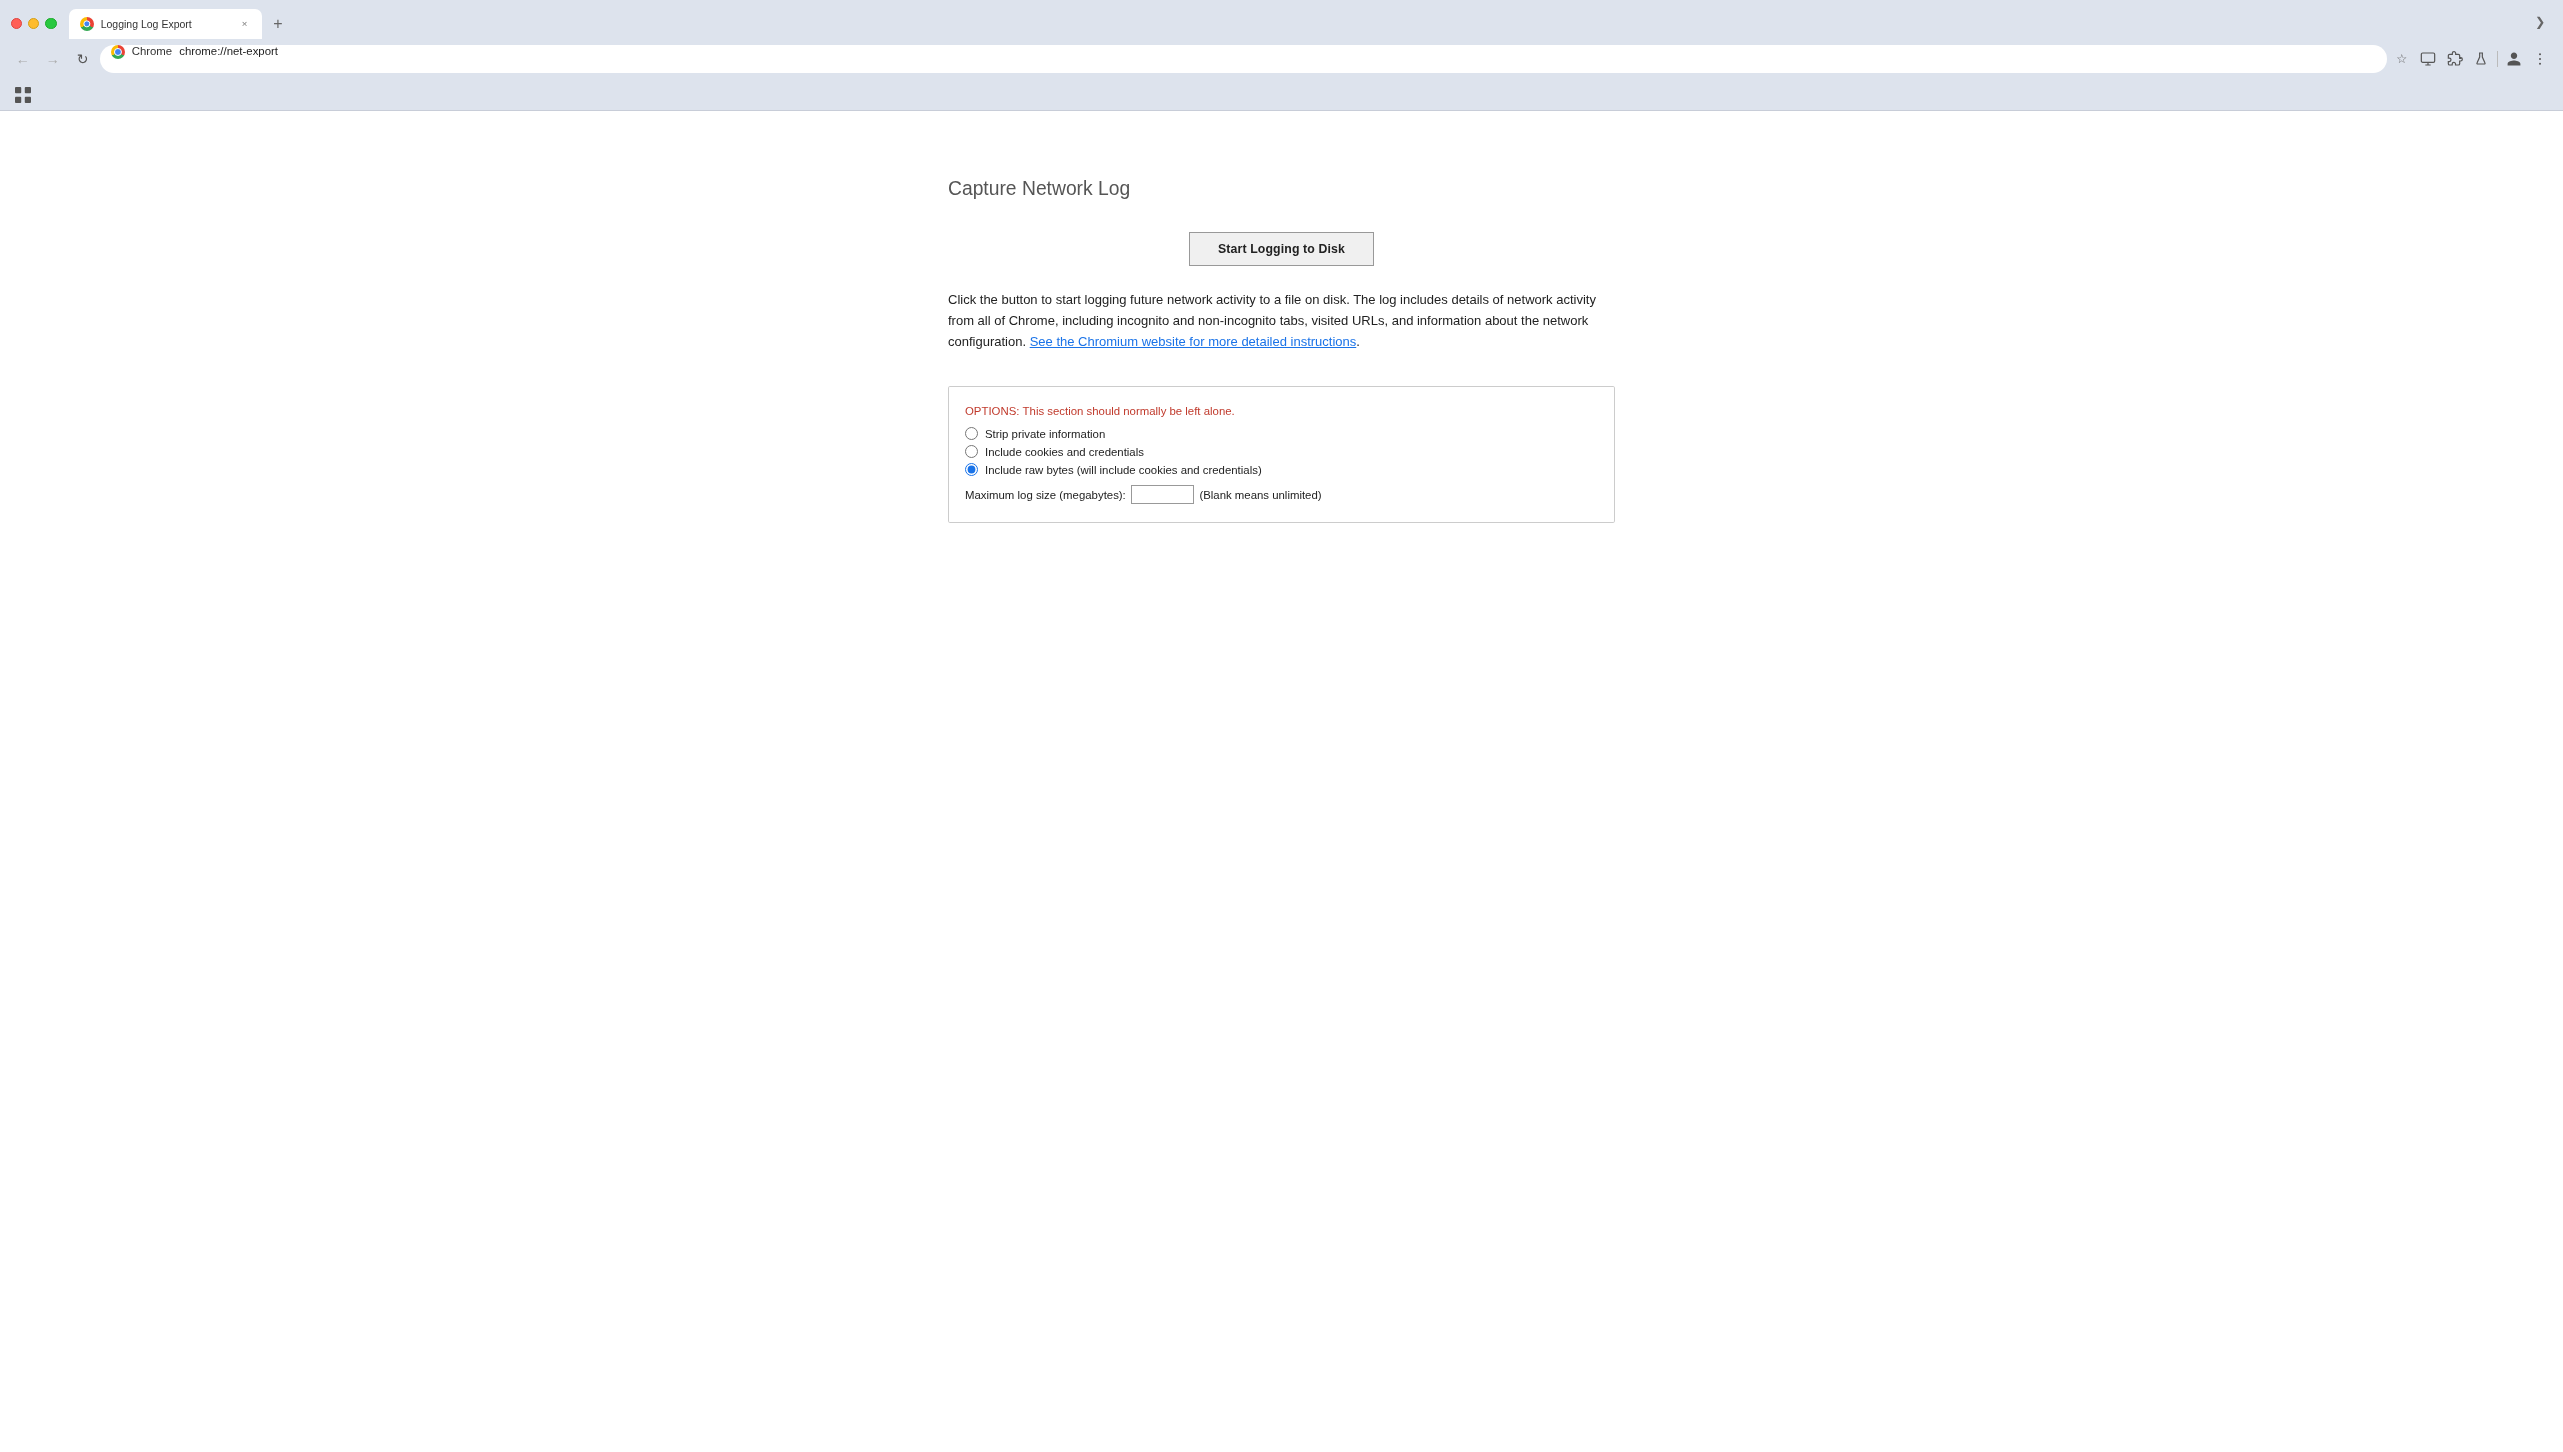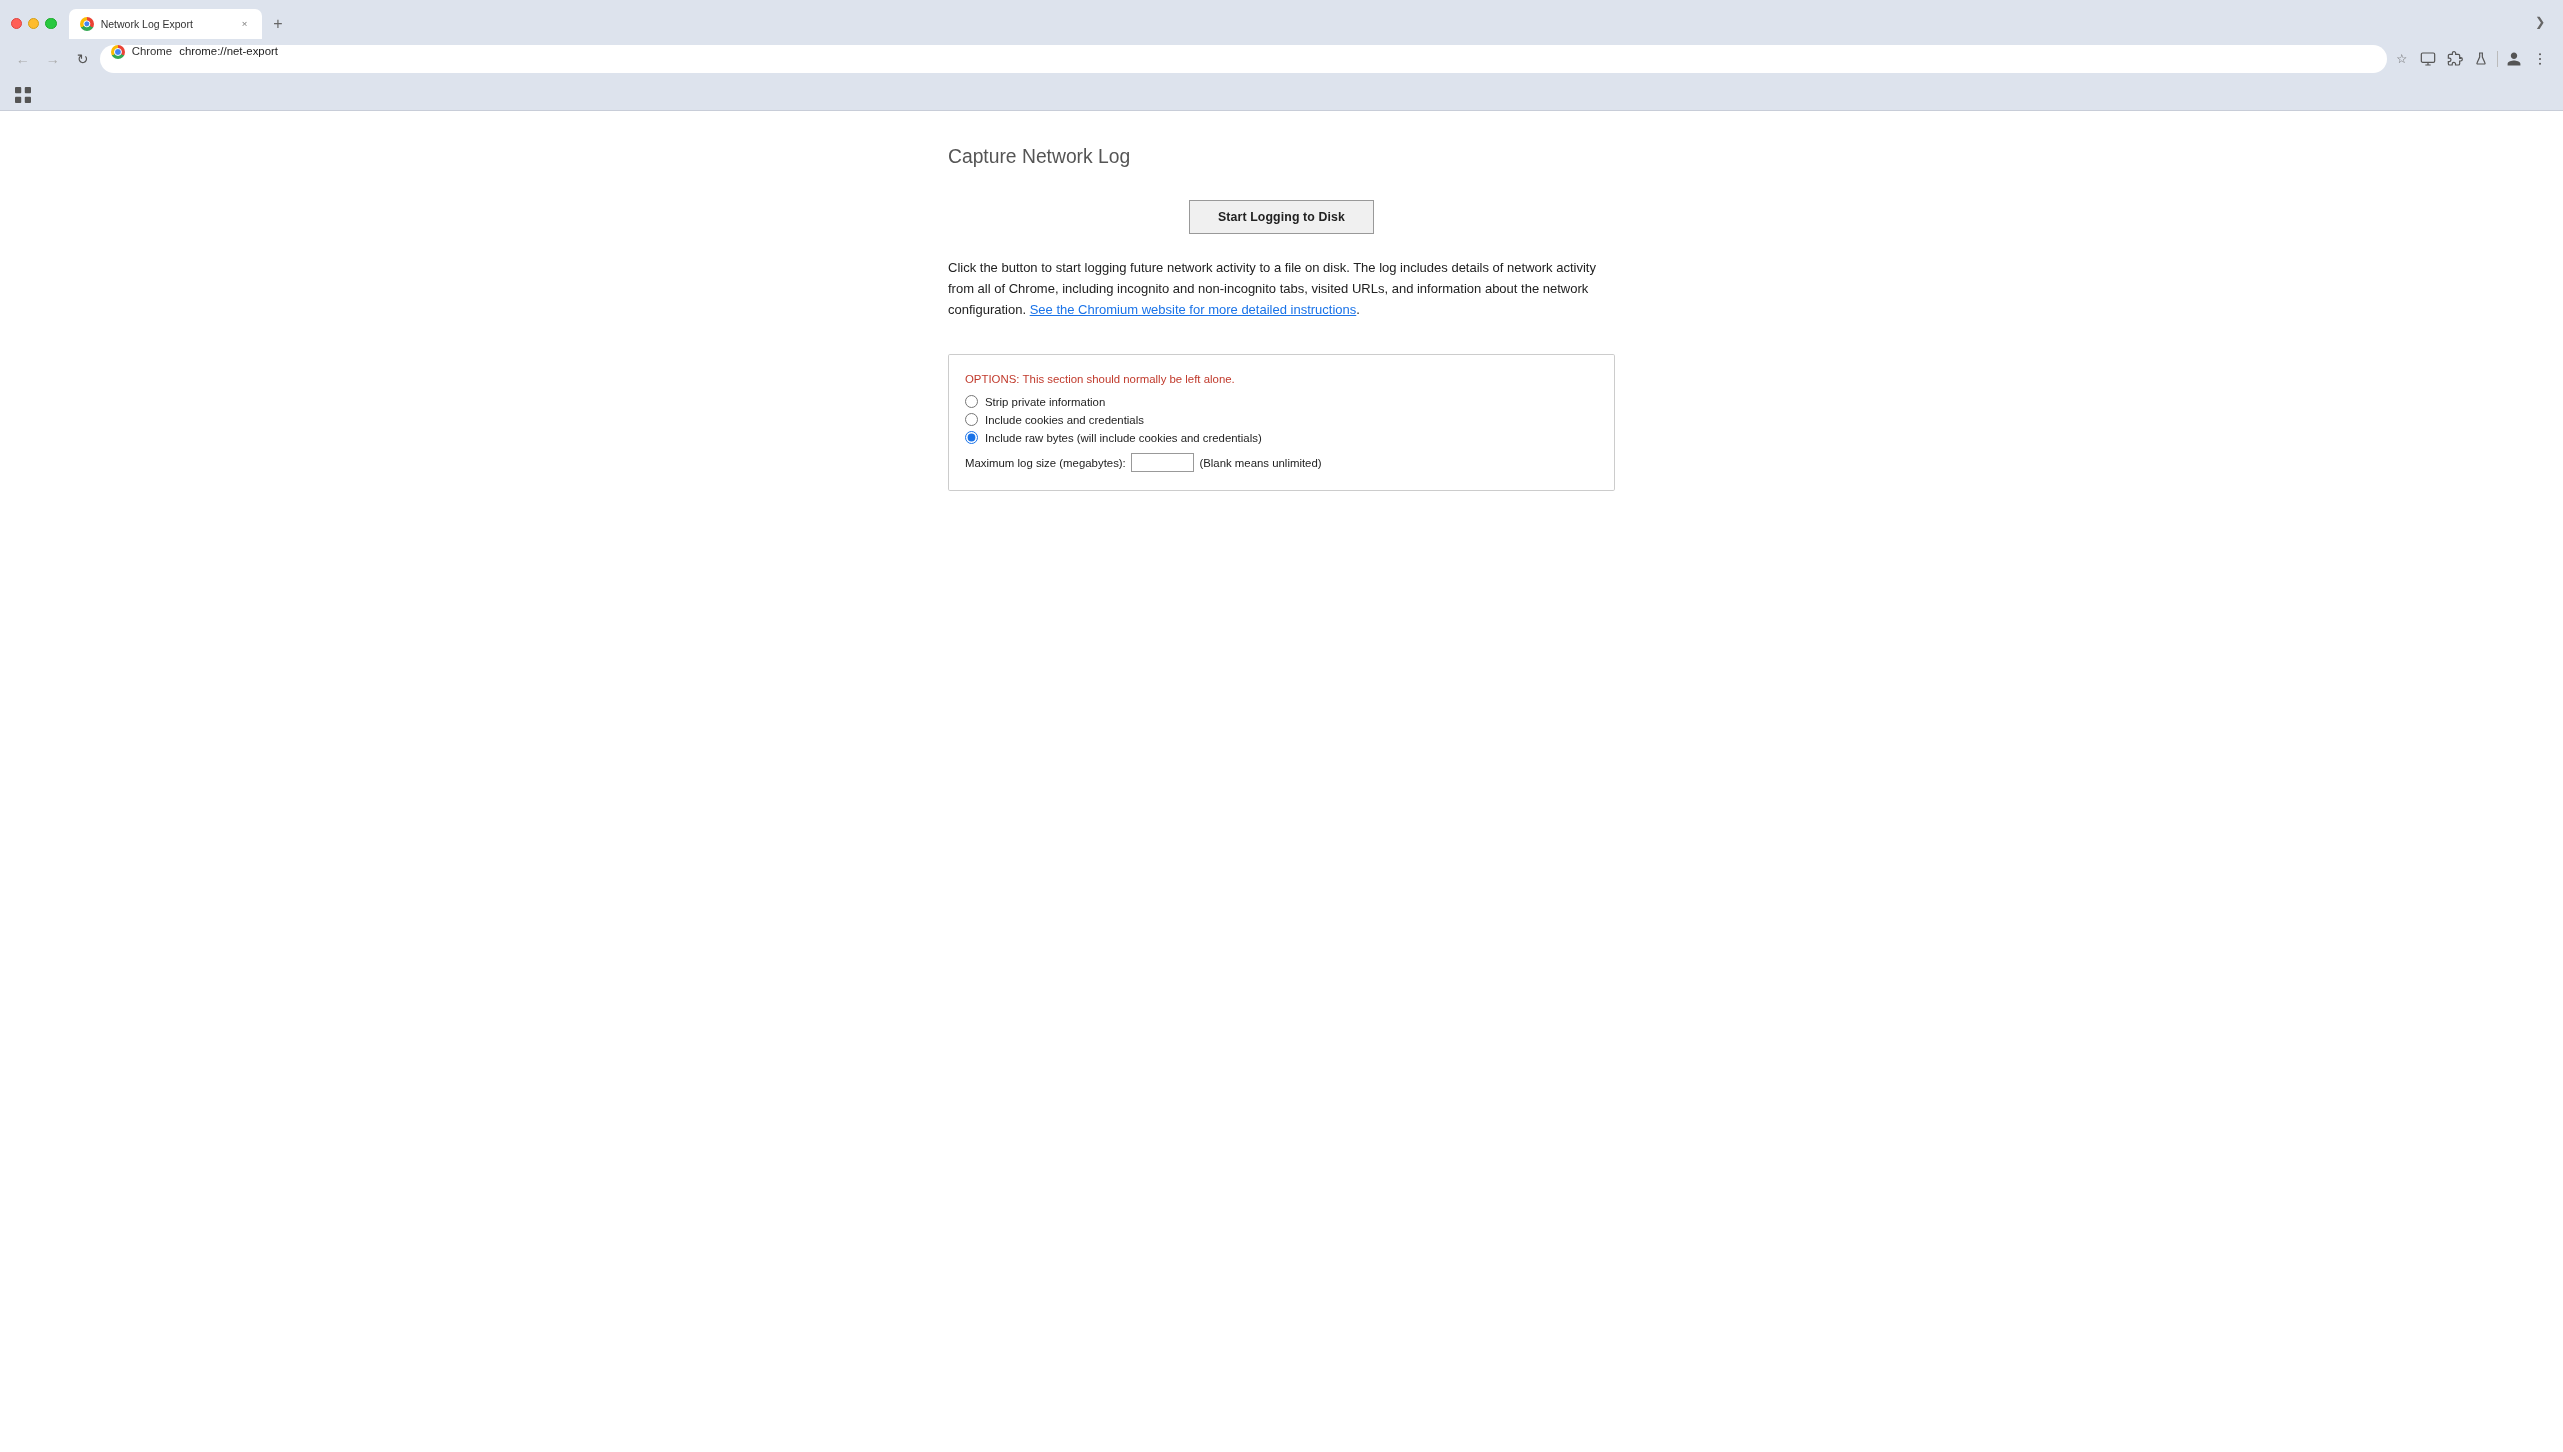--- a/index.html
+++ b/index.html
@@ -39,21 +39,21 @@
 
     
     .bookmarks-bar { background: #dde3ed; height: 32px; display: flex; align-items: center; padding: 0 10.5px; border-bottom: 0.9px solid #c8cdd8; }
     .bookmarks-grid { width: 24.6px; height: 24.6px; display: flex; align-items: center; justify-content: center; cursor: pointer; color: #555; }
     .bookmarks-grid svg { width: 16px; height: 16px; }
 
     
     .page-content { background: #ffffff; flex: 1; overflow-y: auto; padding: 35px 17.5px; }
     .page-inner { max-width: 667px; margin: 0 auto; }
 
-    .page-title { font-size: 19.3px; color: #555; font-weight: 400; margin-bottom: 32px; }
+    .page-title { font-size: 19.3px; color: #555; font-weight: 400; margin-bottom: 32px; margin-top: 32px; }
 
     .start-btn-wrapper { display: flex; justify-content: center; margin-bottom: 24.6px; }
     .start-btn { background: #f0f0f0; border: 0.9px solid #999; border-radius: 0; padding: 8.8px 28px; font-size: 12.3px; color: #222; cursor: pointer; font-weight: 600; letter-spacing: 0.01em; }
 
     .description { font-size: 13px; color: #222; line-height: 1.6; margin-bottom: 33px; }
     .description a { color: #1a73e8; text-decoration: underline; cursor: pointer; }
 
     .options-box { border: 0.9px solid #ccc; border-radius: 1.8px; padding: 18px 16px; }
     .options-header { font-size: 11.4px; font-weight: 600; color: #222; margin-bottom: 10.5px; }
     .options-header span { color: #c0392b; font-weight: 400; }
@@ -80,21 +80,21 @@
 
   <div class="title-bar">
     <div class="traffic-lights">
       <div class="traffic-light tl-red"></div>
       <div class="traffic-light tl-yellow"></div>
       <div class="traffic-light tl-green"></div>
     </div>
     <div class="tab-bar">
       <div class="tab">
         <div class="tab-favicon-chrome"></div>
-        <span class="tab-title">Network Log Export</span>
+        <span class="tab-title">Logging Log Export</span>
         <div class="tab-close">×</div>
       </div>
       <div class="tab-new">+</div>
     </div>
     <div class="tab-chevron">❯</div>
   </div>
 
   <div class="address-bar-row">
     <div class="nav-btn disabled">
       <span>←</span>

